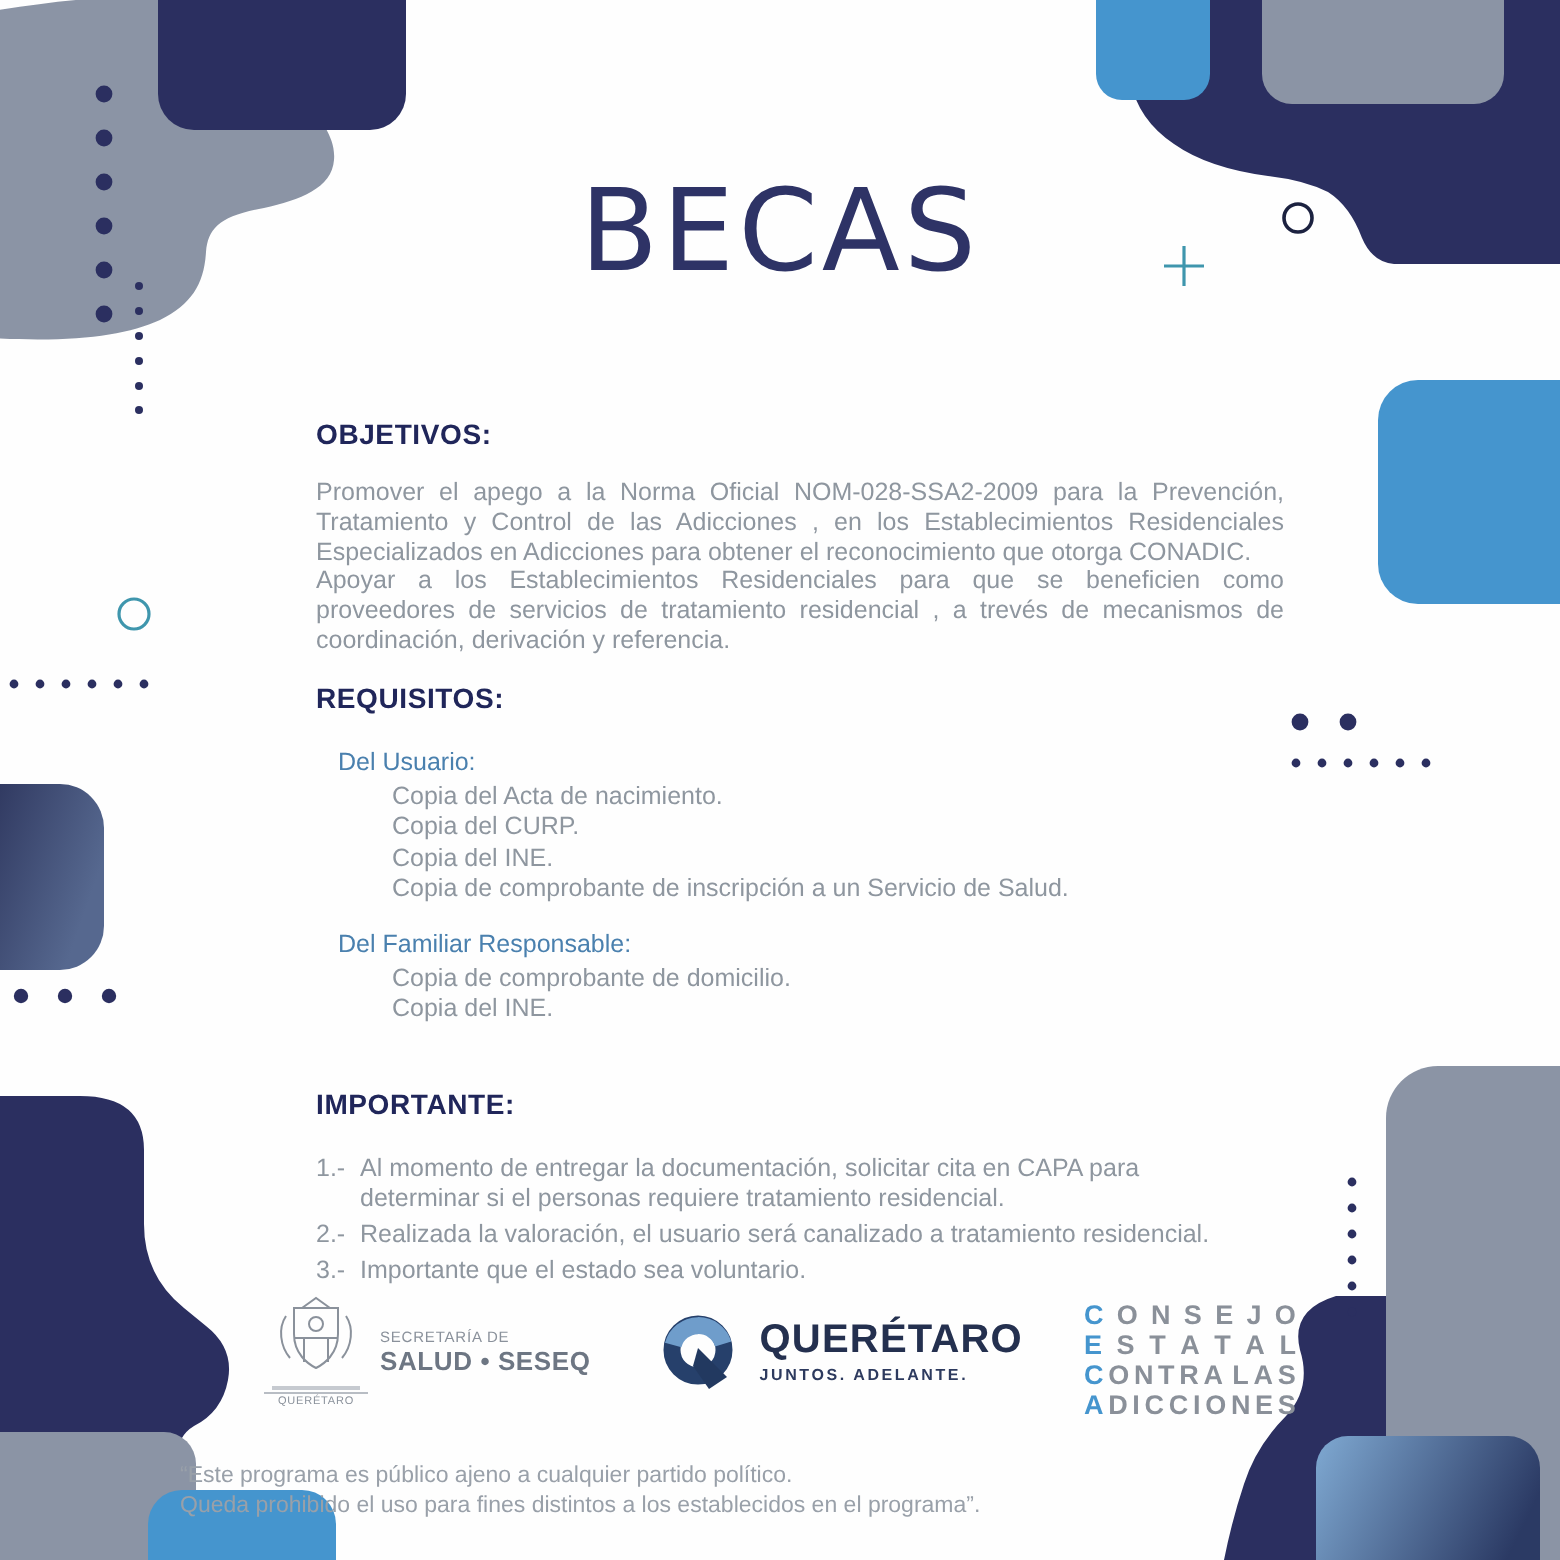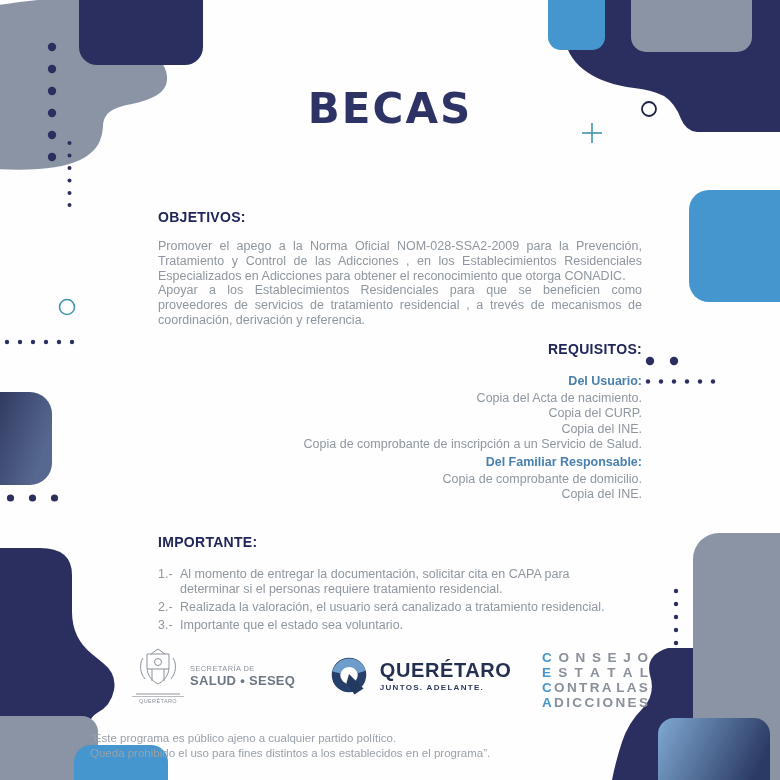--- a/index.html
+++ b/index.html
@@ -9,35 +9,35 @@
   }
   .decor{position:absolute;left:0;top:0;z-index:1;}
   .f-navy{fill:var(--navy,#2b2f60);}
   .f-slate{fill:var(--slate,#8b94a5);}
   .f-blue{fill:var(--blue,#4595ce);}
 
   
   .title-block{position:absolute;left:0;right:0;top:88px;text-align:center;z-index:2;}
   .title{
     font-family:"DejaVu Sans","Liberation Sans",sans-serif;
-    font-size:42px;font-weight:700;color:var(--title,#2e3366);
+    font-size:57px;font-weight:400;color:var(--title,#2e3366);
     letter-spacing:2px;line-height:1;margin:0;
   }
   .subtitle{margin-top:9px;font-size:13px;font-weight:bold;color:var(--subtitle,#7b879d);
     line-height:1.22;letter-spacing:.3px;}
 
   
   .content{position:absolute;left:158px;top:209px;width:484px;z-index:2;}
   .sec-heading{font-size:14px;font-weight:bold;color:var(--heading,#20265a);letter-spacing:.3px;}
   .objetivos .sec-heading{margin-bottom:14px;}
   .body-par{font-size:12.5px;line-height:1.18;color:var(--body,#8e969f);text-align:justify;margin:0;}
-  .requisitos{margin-top:13px;text-align:right;}
+  .requisitos{margin-top:13px;}
   .req-group{margin-top:17px;}
-  .req-group + .req-group{margin-top:2px;}
-  .req-group-title{color:var(--subhead,#4a80ae);font-weight:bold;font-size:12.5px;margin-bottom:3px;padding-left:11px;}
+  .req-group + .req-group{margin-top:12px;}
+  .req-group-title{color:var(--subhead,#4a80ae);font-weight:normal;font-size:12.5px;margin-bottom:3px;padding-left:11px;}
   .req-item{font-size:12.5px;color:var(--body,#8e969f);line-height:1.24;margin-left:38px;}
   .importante{margin-top:31px;}
   .imp-list{margin-top:17px;}
   .imp-item{display:flex;font-size:12.5px;color:var(--body,#8e969f);line-height:1.22;margin-bottom:3px;}
   .imp-num{width:22px;flex:none;}
   .imp-text{flex:1;max-width:452px;}
 
   
   .footer{position:absolute;left:132px;top:647px;width:516px;display:flex;
     justify-content:space-between;align-items:flex-start;z-index:2;}

